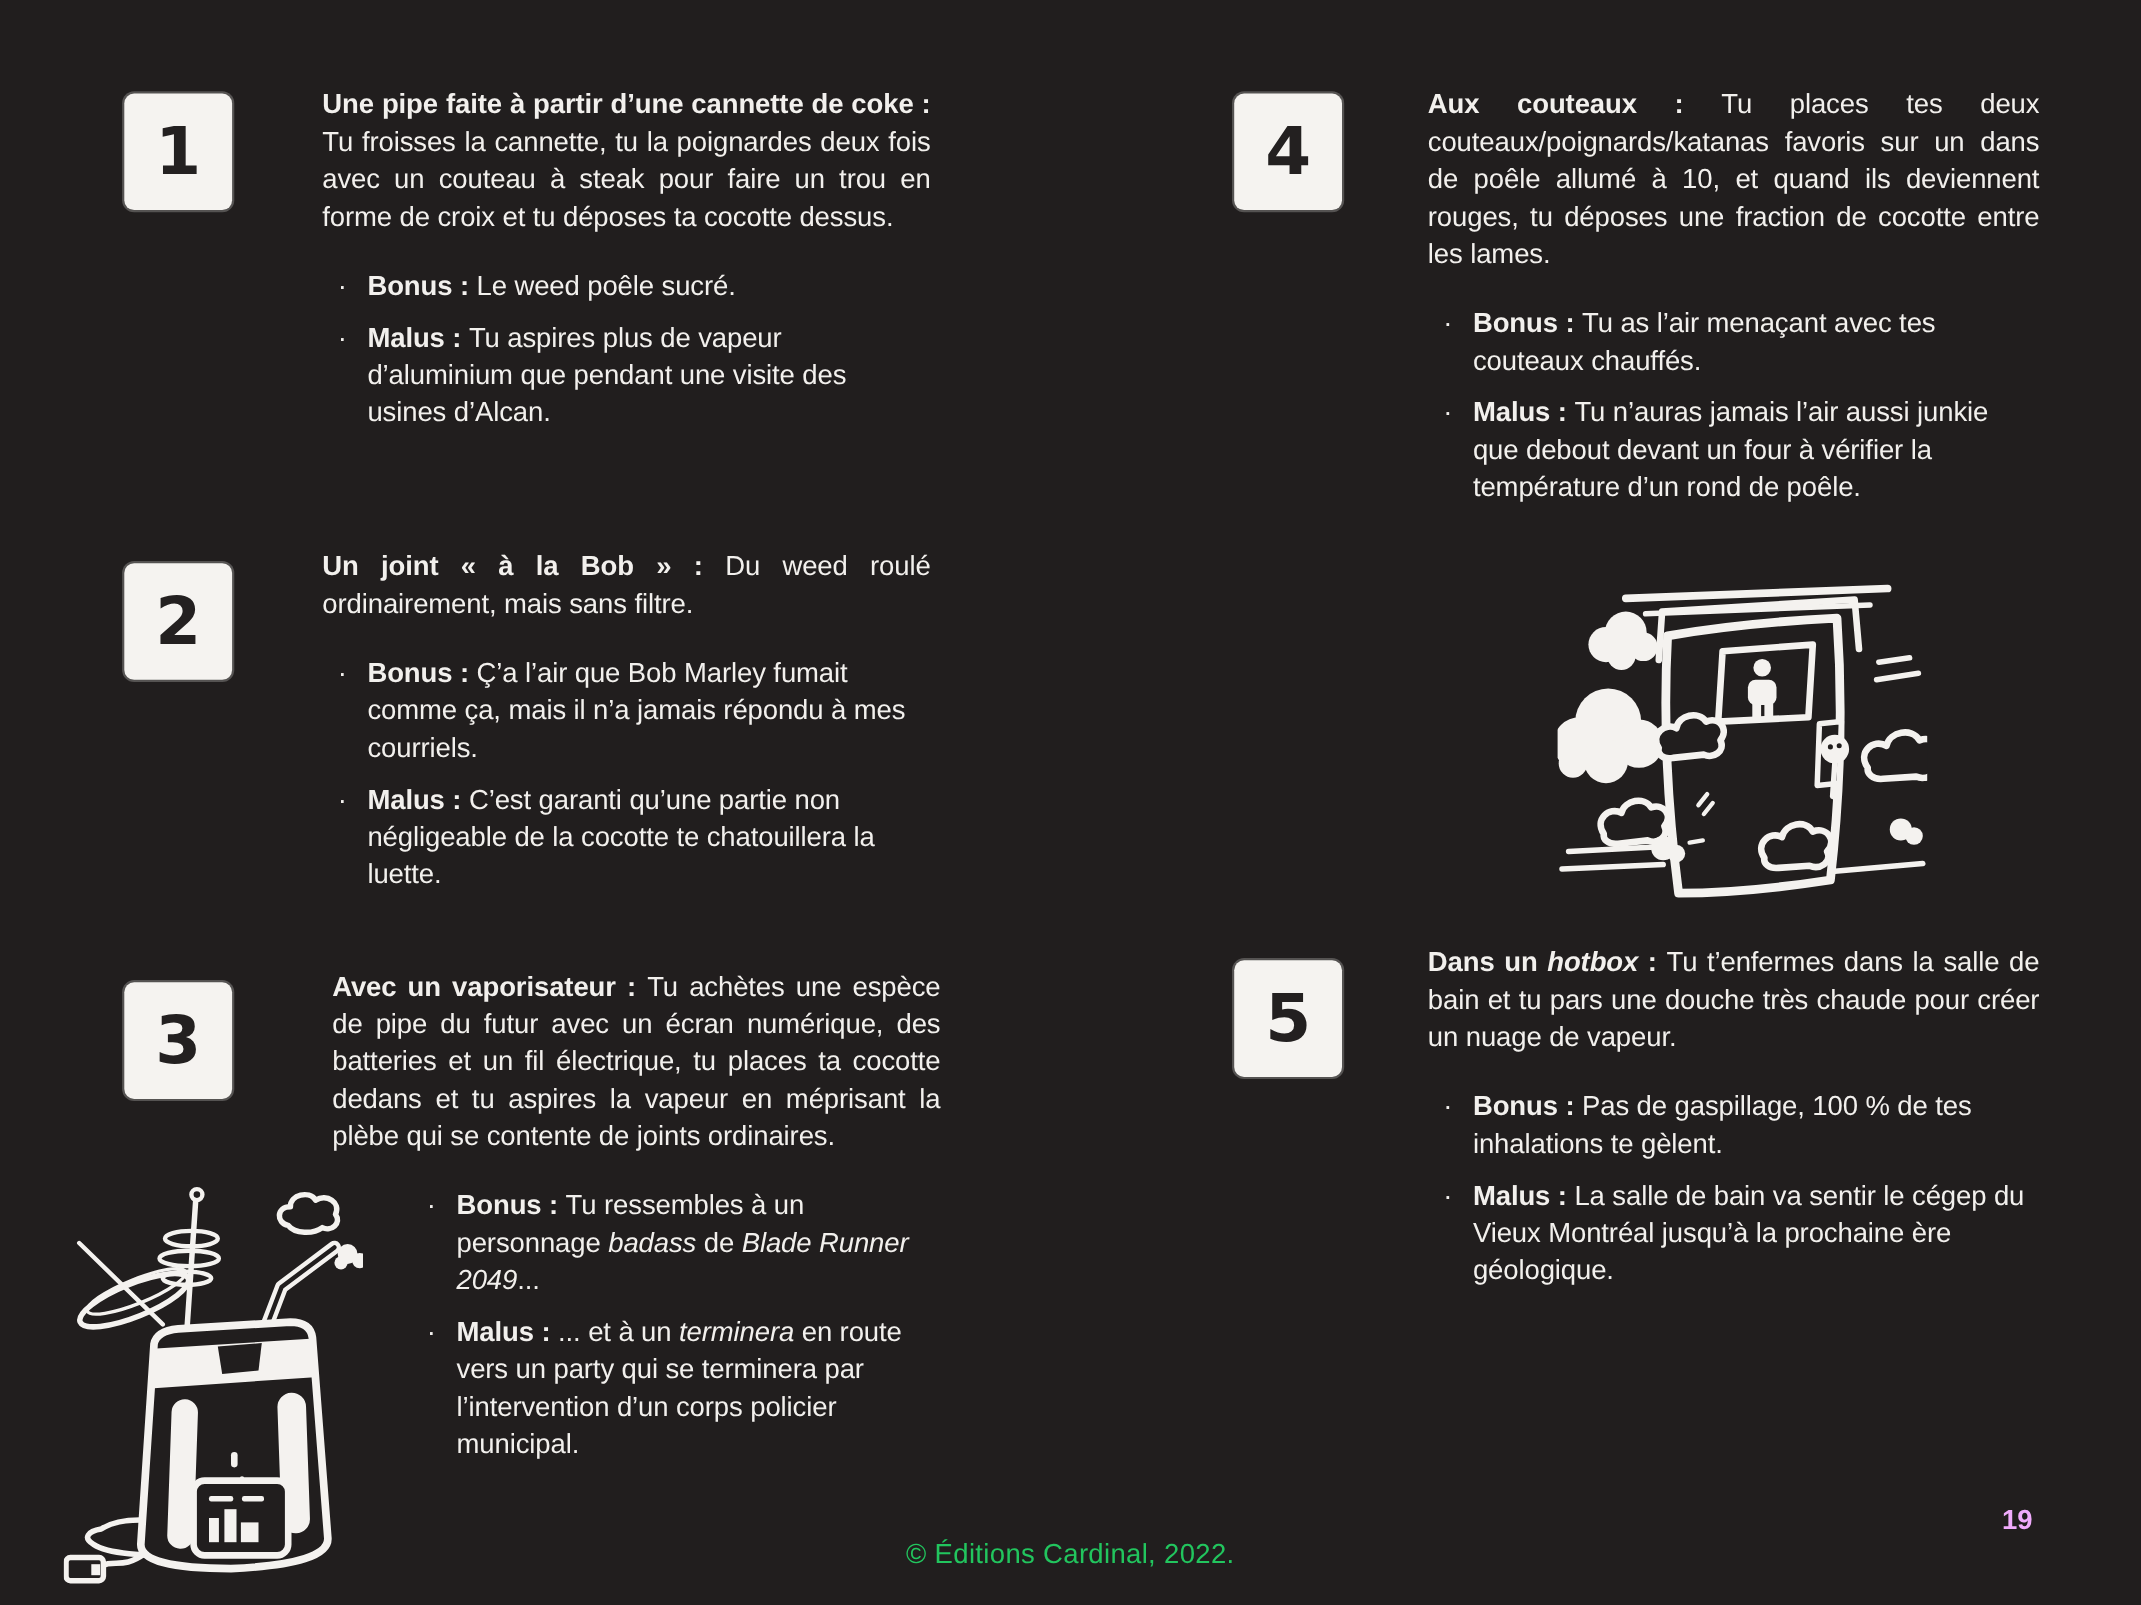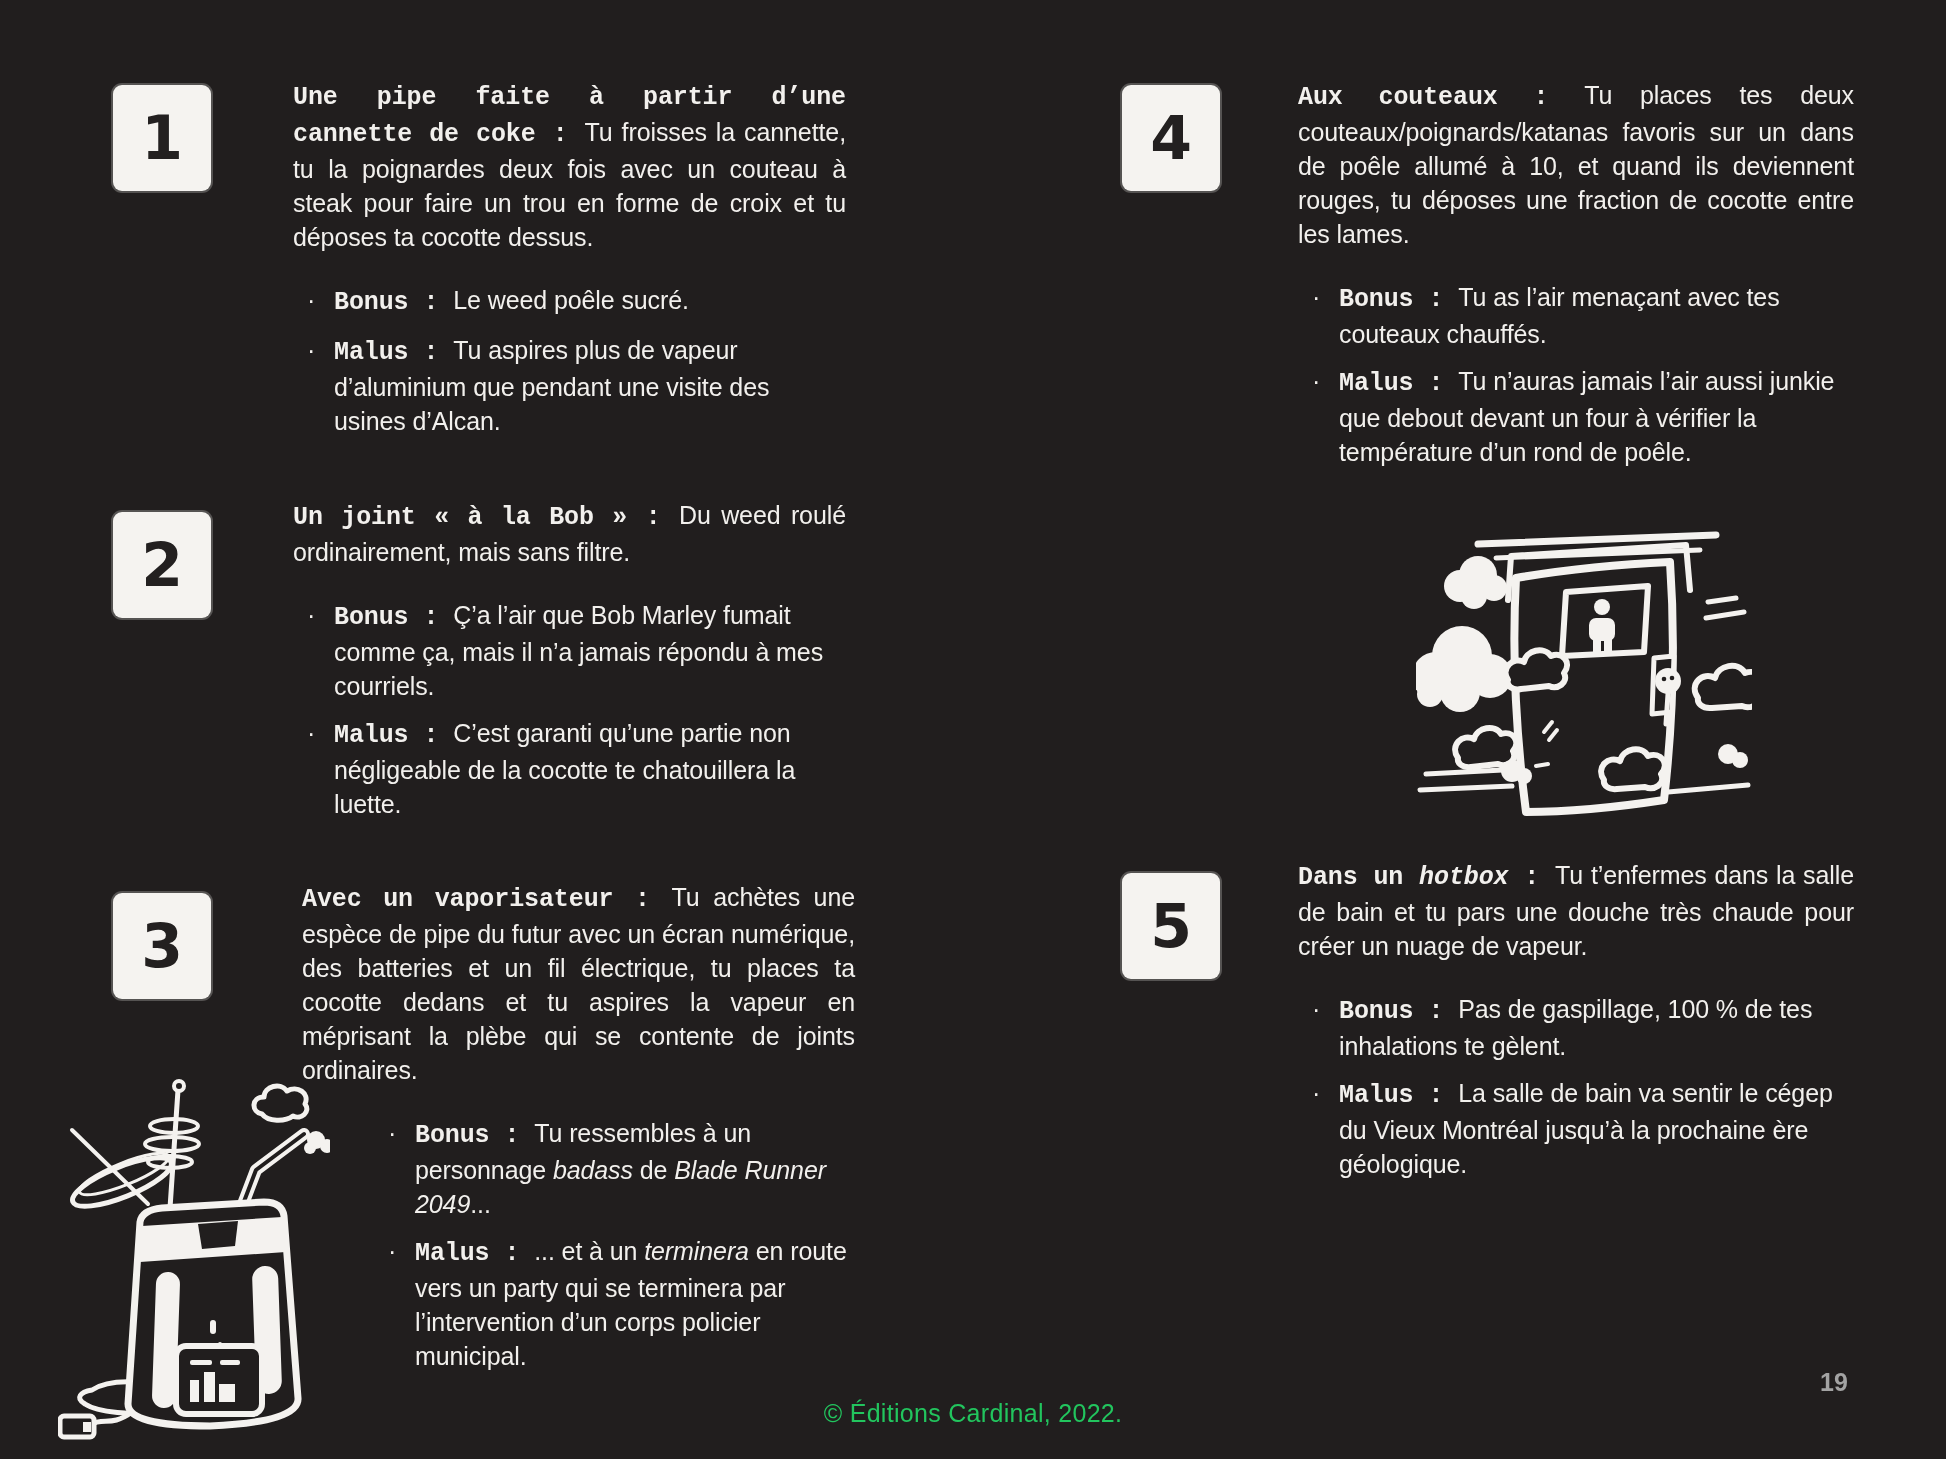--- a/index.html
+++ b/index.html
@@ -12,34 +12,34 @@
   .badge{
     position:absolute;width:98px;height:106px;
     background:#f5f3f0;border-radius:9px;
     display:flex;align-items:center;justify-content:center;
     font-family:"DejaVu Sans", sans-serif;
     font-weight:800;font-size:60px;color:#232020;
     box-shadow:0 0 0 2px rgba(245,243,240,.25);
   }
   .tb{position:absolute;width:553px;font-size:25px;line-height:34px;letter-spacing:-0.1px;}
   .tb .header{text-align:justify;text-justify:inter-word;}
-  .b{font-weight:700;font-family:Liberation Mono, monospace;}
+  .b{font-weight:700;}
   .i{font-style:italic;}
   .bullets{margin-top:29px;}
   .bullet{position:relative;padding-left:41px;margin-top:13px;}
   .bullet .dot{position:absolute;left:14px;top:0;}
   #item3-text .bullets{margin-left:72px;width:481px;}
   #item4-text,#item5-text{width:556px;}
   .footer{
     position:absolute;left:0;top:1399px;width:100%;text-align:center;
     font-size:25px;color:#22c55e;letter-spacing:0.3px;
   }
   .pagenum{
     position:absolute;left:1820px;top:1368px;width:46px;text-align:left;
-    font-size:25px;font-weight:700;color:#a3a3a3;
+    font-size:25px;font-weight:700;color:#f0abfc;
   }
   .doodle{position:absolute;}
   svg{display:block;}
 </style>
 </head>
 <body>
 
 <div class="page">
 
   <div class="badge" style="left:113px;top:85px;">1</div>

